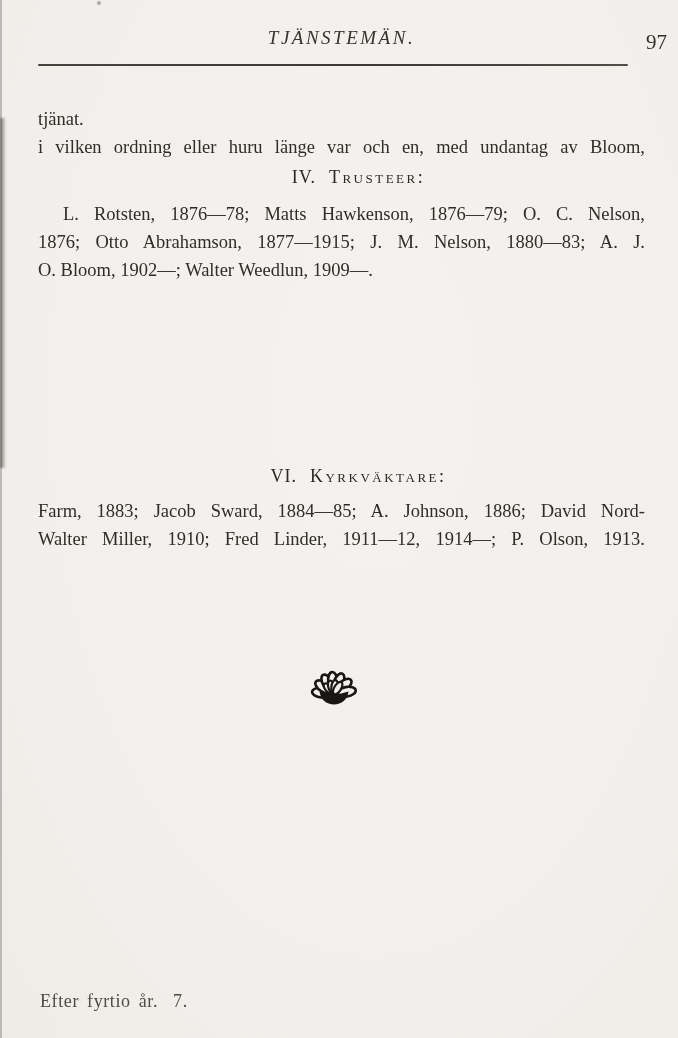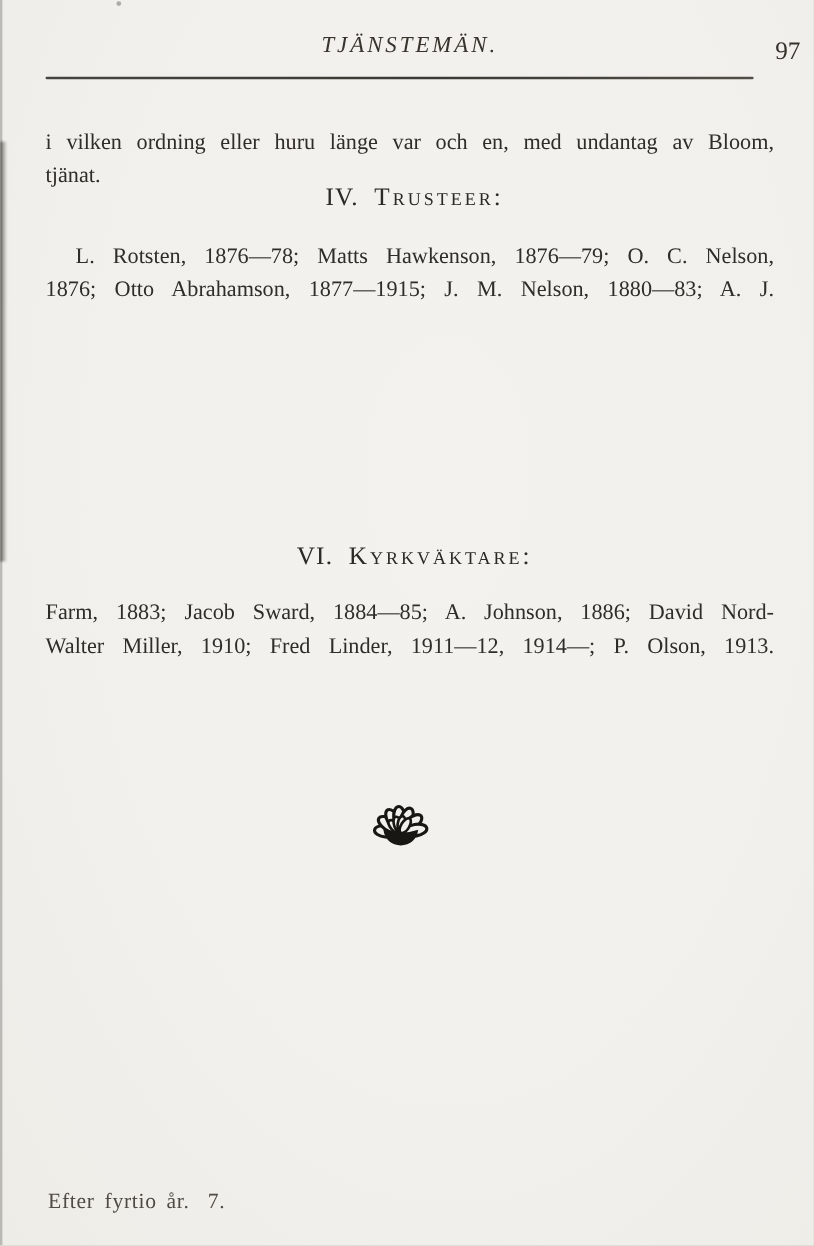--- a/index.html
+++ b/index.html
@@ -46,22 +46,22 @@
   .para { font-size:18.5px; line-height:28px; color:#2f2d27; }
   .para .ln {
     display:block;
     text-align:justify; text-align-last:justify;
   }
   .para .ln.left { text-align:left; text-align-last:left; }
   .para .ln.indent { padding-left:25px; }
 
   .heading {
     position:absolute; left:38px; width:607px;
-    margin:4px; text-align:center;
-    font-size:21px; font-weight:normal; line-height:26px;
+    margin:17px; text-align:center;
+    font-size:18px; font-weight:normal; line-height:26px;
     color:#2c2a24;
   }
   .heading .numeral { margin-right:13px; letter-spacing:1px; }
   .heading .sc { font-variant:small-caps; letter-spacing:2.5px; }
 
   .p-intro { top:86px; }
   .h-iv { top:147px; }
   .p-iv { top:181px; }
   .h-v  { top:298px; }
   .p-v  { top:331px; }
@@ -83,30 +83,31 @@
 
   <div class="edge-line"></div>
   <div class="edge-dark"></div>
   <div class="speck"></div>
 
   <div class="col rh-title" style="position:absolute;">TJÄNSTEMÄN.</div>
   <div class="page-number">97</div>
   <div class="rule"></div>
 
   <p class="col para p-intro" style="position:absolute;">
+    <span class="ln left">tjänat.</span>
     <span class="ln">i vilken ordning eller huru länge var och en, med undantag av Bloom,</span>
-    <span class="ln left">tjänat.</span>
   </p>
 
   <h2 class="heading h-iv">
     <span class="numeral">IV.</span><span class="sc">Trusteer:</span>
   </h2>
   <p class="col para p-iv" style="position:absolute;">
     <span class="ln indent">L. Rotsten, 1876—78; Matts Hawkenson, 1876—79; O. C. Nelson,</span>
     <span class="ln">1876; Otto Abrahamson, 1877—1915; J. M. Nelson, 1880—83; A. J.</span>
+    <span class="ln left">O. Bloom, 1902—; Walter Weedlun, 1909—.</span>
   </p>
 
 
   <h2 class="heading h-vi">
     <span class="numeral">VI.</span><span class="sc">Kyrkväktare:</span>
   </h2>
   <p class="col para p-vi" style="position:absolute;">
     <span class="ln">Farm, 1883; Jacob Sward, 1884—85; A. Johnson, 1886; David Nord-</span>
     <span class="ln">Walter Miller, 1910; Fred Linder, 1911—12, 1914—; P. Olson, 1913.</span>
   </p>

